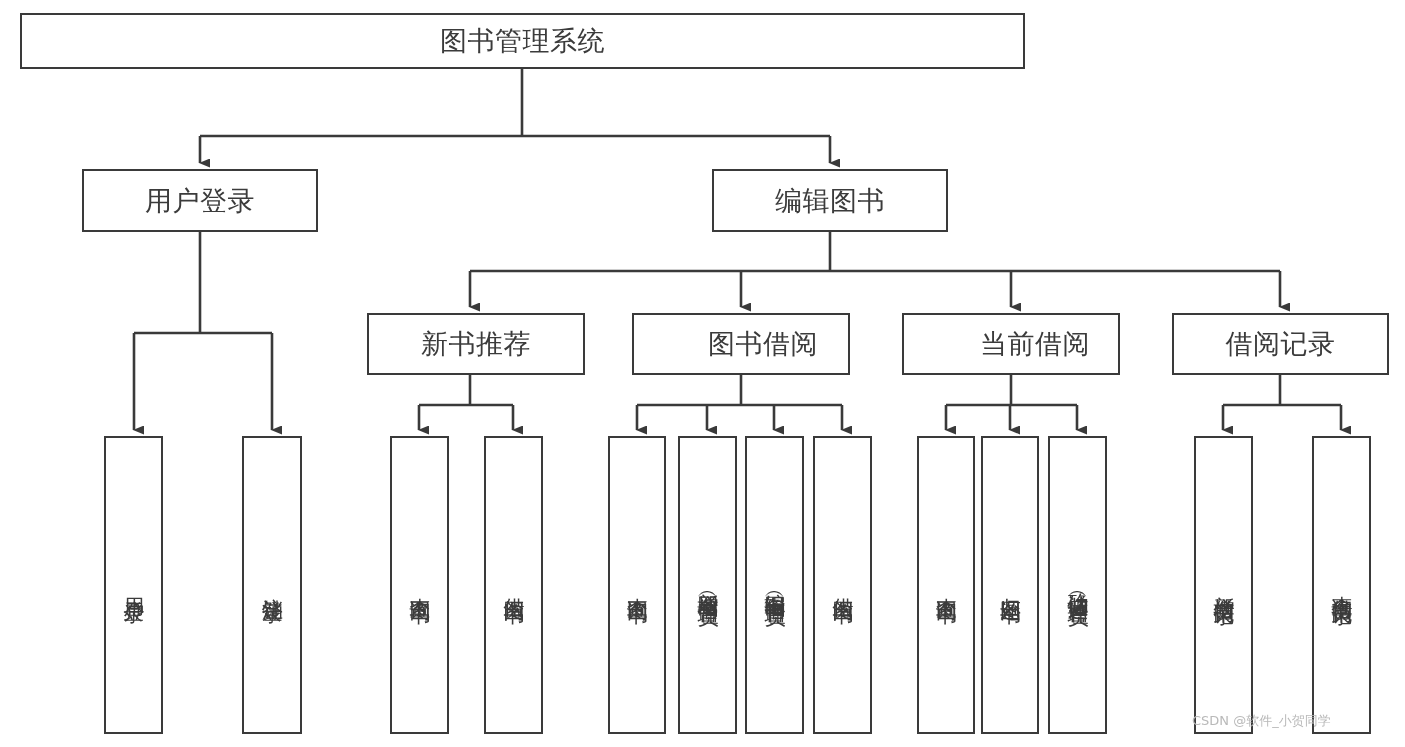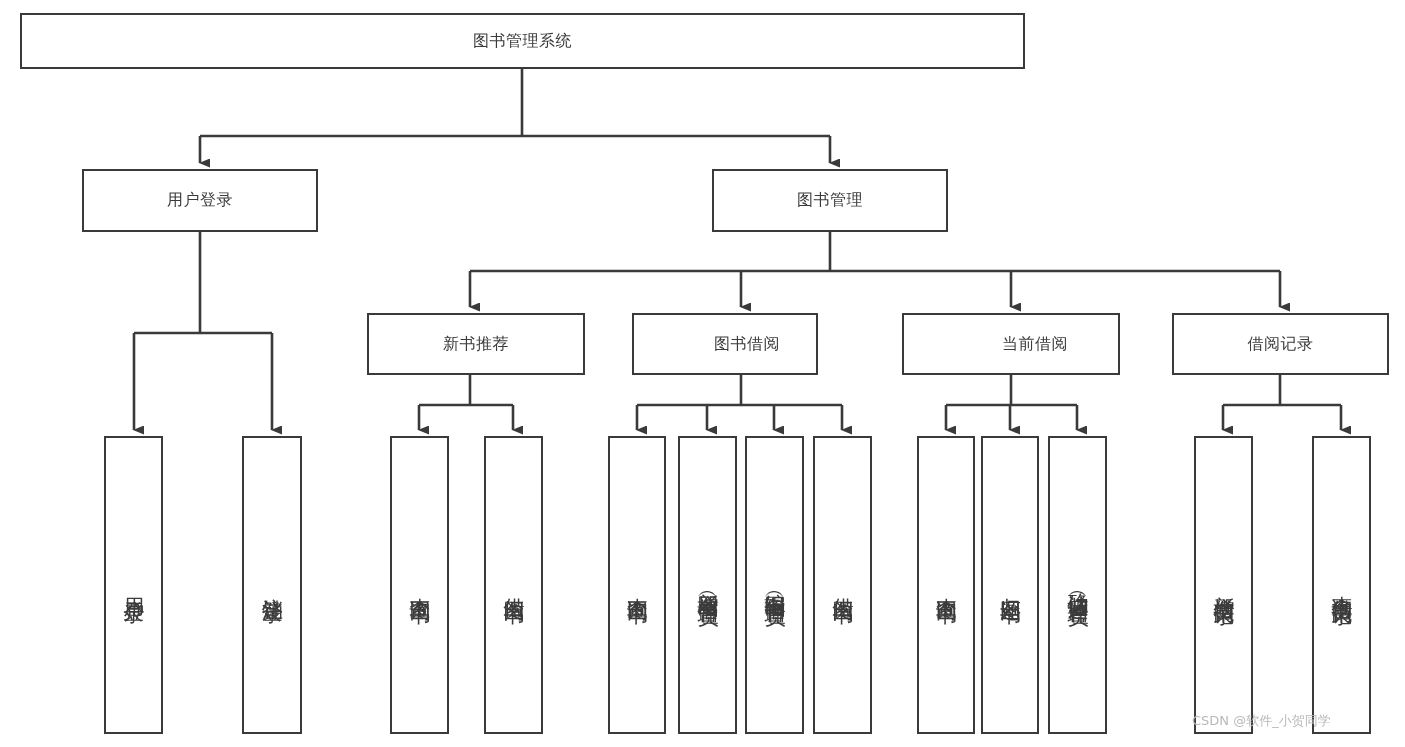--- a/index.html
+++ b/index.html
@@ -37,21 +37,21 @@
     color: #3b3b3b;
     line-height: 1.18;
   }
   .node .label {
     display: block;
     text-align: center;
     color: #3b3b3b;
   }
   .node.horiz .label {
     writing-mode: horizontal-tb;
-    font-size: 16px;
+    font-size: 27px;
     letter-spacing: 0.5px;
   }
   .node.vert {
     align-items: center;
     justify-content: center;
   }
   .node.vert .label {
     writing-mode: vertical-rl;
     text-orientation: upright;
     font-size: 21px;
@@ -124,27 +124,27 @@
   </svg>
 
   <div class="node horiz" id="node-root" style="left:20px;top:13px;width:1005px;height:56px;">
     <span class="label">图书管理系统</span>
   </div>
 
   <div class="node horiz" style="left:82px;top:169px;width:236px;height:63px;">
     <span class="label">用户登录</span>
   </div>
   <div class="node horiz" style="left:712px;top:169px;width:236px;height:63px;">
-    <span class="label">图书管理</span>
+    <span class="label">编辑图书</span>
   </div>
 
   <div class="node horiz" style="left:367px;top:313px;width:218px;height:62px;">
     <span class="label">新书推荐</span>
   </div>
-  <div class="node horiz" style="left:632px;top:313px;width:186px;height:62px;padding-left:44px;">
+  <div class="node horiz" style="left:632px;top:313px;width:218px;height:62px;padding-left:44px;">
     <span class="label">图书借阅</span>
   </div>
   <div class="node horiz" style="left:902px;top:313px;width:218px;height:62px;padding-left:48px;">
     <span class="label">当前借阅</span>
   </div>
   <div class="node horiz" style="left:1172px;top:313px;width:217px;height:62px;">
     <span class="label">借阅记录</span>
   </div>
 
   <div class="node vert" style="left:104px;top:436px;width:59px;height:298px;">

